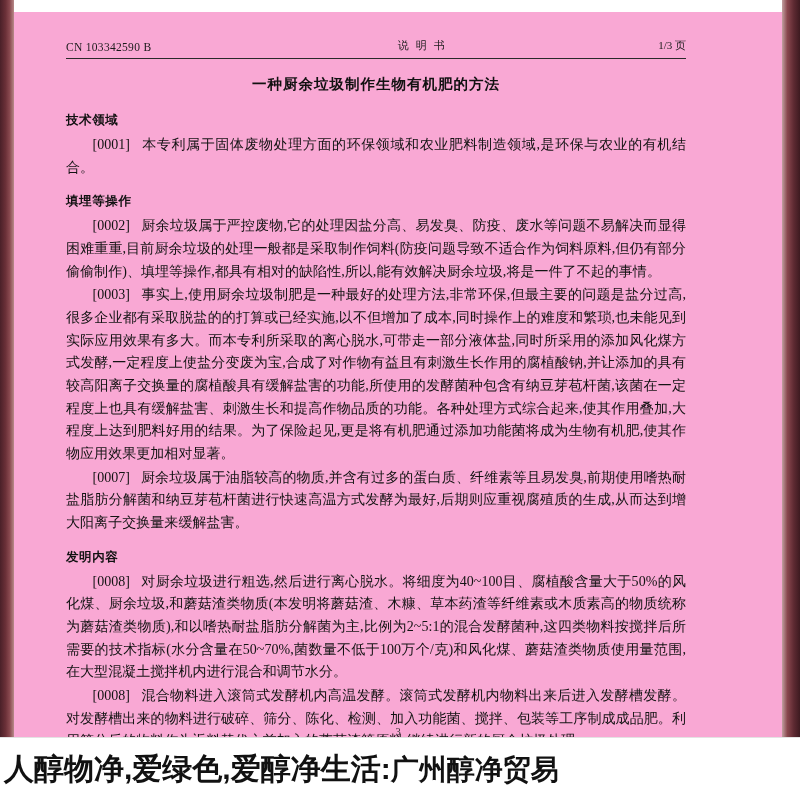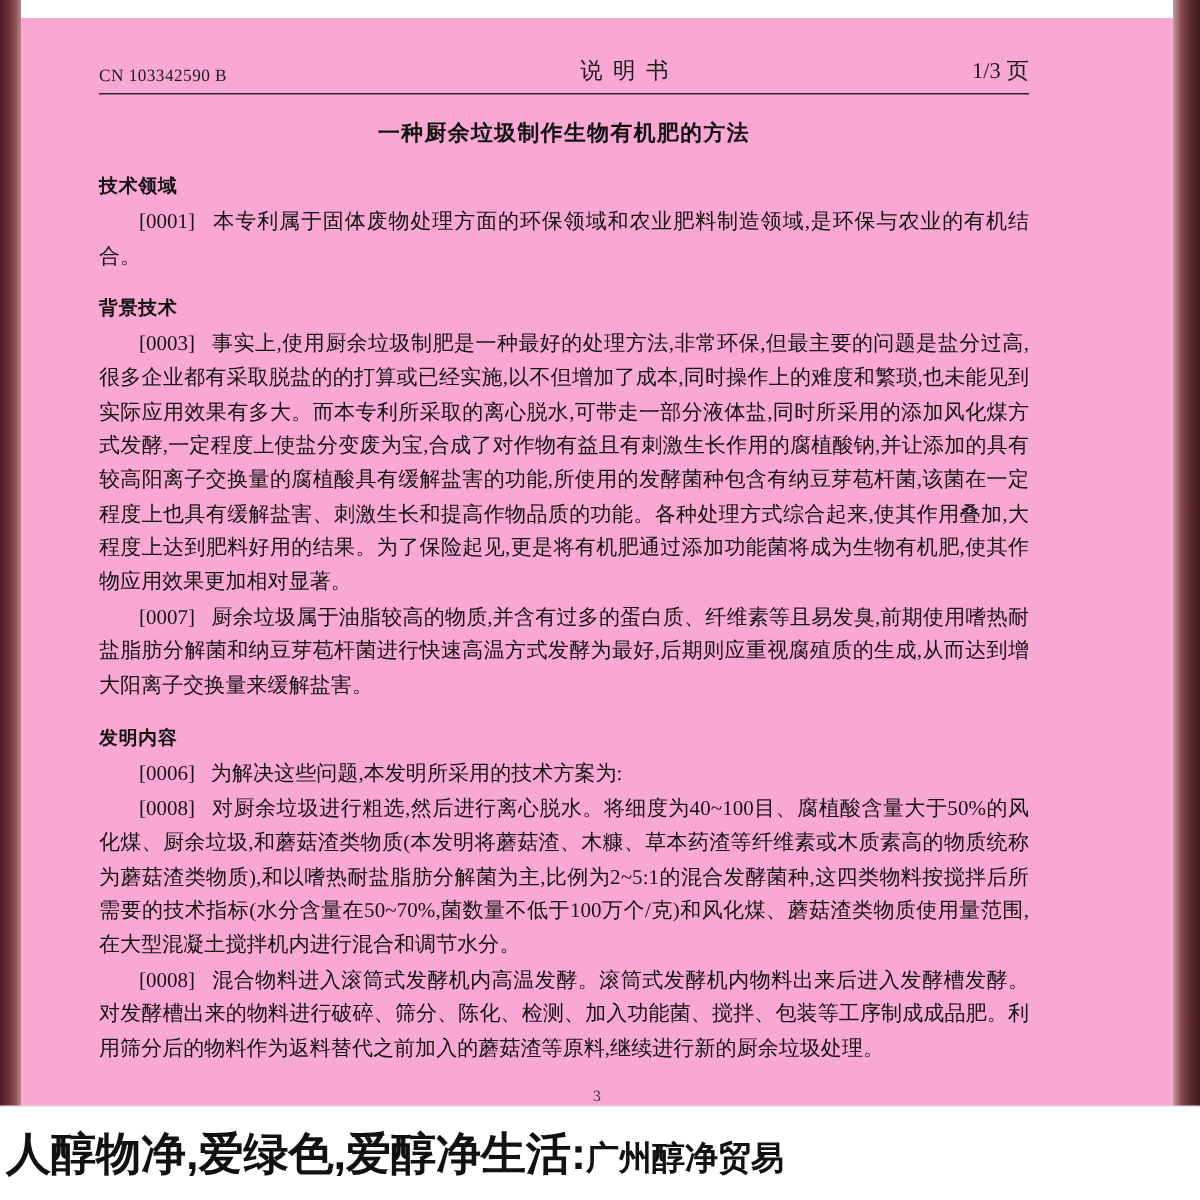--- a/index.html
+++ b/index.html
@@ -57,29 +57,29 @@
     font-size: 11.5px;
     color: #1b1b1b;
     padding-bottom: 4px;
   }
   .doc-header .patent-no {
     font-family: "Liberation Serif", serif;
     letter-spacing: 0.3px;
     white-space: nowrap;
   }
   .doc-header .doc-kind {
-    font-size: 15px;
+    font-size: 11px;
     letter-spacing: 7px;
     font-weight: normal;
     text-align: center;
     flex: 1;
     padding-left: 40px;
   }
   .doc-header .page-no {
-    font-size: 15px;
+    font-size: 11px;
     white-space: nowrap;
   }
   .header-rule {
     border-top: 1.1px solid #2a2a2a;
     margin-top: 1px;
     margin-bottom: 16px;
   }
 
   .doc-title {
     text-align: center;
@@ -139,21 +139,21 @@
   .watermark .wm-text {
     font-family: "Liberation Sans", sans-serif;
     font-weight: bold;
     font-size: 30px;
     color: #111;
     letter-spacing: 0px;
     white-space: nowrap;
     padding-left: 4px;
   }
   .watermark .wm-text .wm-sub {
-    font-size: 22px;
+    font-size: 28px;
   }
   .wm-divider {
     position: absolute;
     left: 0;
     bottom: 62px;
     width: 800px;
     height: 1px;
     background: #e3e3e3;
   }
 </style>
@@ -171,26 +171,26 @@
       <span class="doc-kind">说明书</span>
       <span class="page-no">1/3 页</span>
     </div>
     <div class="header-rule"></div>
 
     <h1 class="doc-title">一种厨余垃圾制作生物有机肥的方法</h1>
 
     <div class="section-head">技术领域</div>
     <p class="para"><span class="indent2"></span><span class="pnum">[0001]</span>&nbsp;&nbsp;&nbsp;<span>本专利属于固体废物处理方面的环保领域和农业肥料制造领域,是环保与农业的有机结合。</span></p>
 
-    <div class="section-head">背景技术</div>
+    <div class="section-head">填埋等操作</div>
+    <p class="para"><span class="indent2"></span><span class="pnum">[0002]</span>&nbsp;&nbsp;&nbsp;<span>厨余垃圾属于严控废物,它的处理因盐分高、易发臭、防疫、废水等问题不易解决而显得困难重重,目前厨余垃圾的处理一般都是采取制作饲料(防疫问题导致不适合作为饲料原料,但仍有部分偷偷制作)、填埋等操作,都具有相对的缺陷性,所以,能有效解决厨余垃圾,将是一件了不起的事情。</span></p>
     <p class="para"><span class="indent2"></span><span class="pnum">[0003]</span>&nbsp;&nbsp;&nbsp;<span>事实上,使用厨余垃圾制肥是一种最好的处理方法,非常环保,但最主要的问题是盐分过高,很多企业都有采取脱盐的的打算或已经实施,以不但增加了成本,同时操作上的难度和繁琐,也未能见到实际应用效果有多大。而本专利所采取的离心脱水,可带走一部分液体盐,同时所采用的添加风化煤方式发酵,一定程度上使盐分变废为宝,合成了对作物有益且有刺激生长作用的腐植酸钠,并让添加的具有较高阳离子交换量的腐植酸具有缓解盐害的功能,所使用的发酵菌种包含有纳豆芽苞杆菌,该菌在一定程度上也具有缓解盐害、刺激生长和提高作物品质的功能。各种处理方式综合起来,使其作用叠加,大程度上达到肥料好用的结果。为了保险起见,更是将有机肥通过添加功能菌将成为生物有机肥,使其作物应用效果更加相对显著。</span></p>
     <p class="para"><span class="indent2"></span><span class="pnum">[0007]</span>&nbsp;&nbsp;&nbsp;<span>厨余垃圾属于油脂较高的物质,并含有过多的蛋白质、纤维素等且易发臭,前期使用嗜热耐盐脂肪分解菌和纳豆芽苞杆菌进行快速高温方式发酵为最好,后期则应重视腐殖质的生成,从而达到增大阳离子交换量来缓解盐害。</span></p>
 
     <div class="section-head">发明内容</div>
-    <p class="para"><span class="indent2"></span><span class="pnum">[0006]</span>&nbsp;&nbsp;&nbsp;<span>为解决这些问题,本发明所采用的技术方案为:</span></p>
     <p class="para"><span class="indent2"></span><span class="pnum">[0008]</span>&nbsp;&nbsp;&nbsp;<span>对厨余垃圾进行粗选,然后进行离心脱水。将细度为40~100目、腐植酸含量大于50%的风化煤、厨余垃圾,和蘑菇渣类物质(本发明将蘑菇渣、木糠、草本药渣等纤维素或木质素高的物质统称为蘑菇渣类物质),和以嗜热耐盐脂肪分解菌为主,比例为2~5:1的混合发酵菌种,这四类物料按搅拌后所需要的技术指标(水分含量在50~70%,菌数量不低于100万个/克)和风化煤、蘑菇渣类物质使用量范围,在大型混凝土搅拌机内进行混合和调节水分。</span></p>
     <p class="para"><span class="indent2"></span><span class="pnum">[0008]</span>&nbsp;&nbsp;&nbsp;<span>混合物料进入滚筒式发酵机内高温发酵。滚筒式发酵机内物料出来后进入发酵槽发酵。对发酵槽出来的物料进行破碎、筛分、陈化、检测、加入功能菌、搅拌、包装等工序制成成品肥。利用筛分后的物料作为返料替代之前加入的蘑菇渣等原料,继续进行新的厨余垃圾处理。</span></p>
 
   </div>
 
   <div class="folio">3</div>
 </div>
 
 <div class="wm-divider"></div>
 <div class="watermark">

